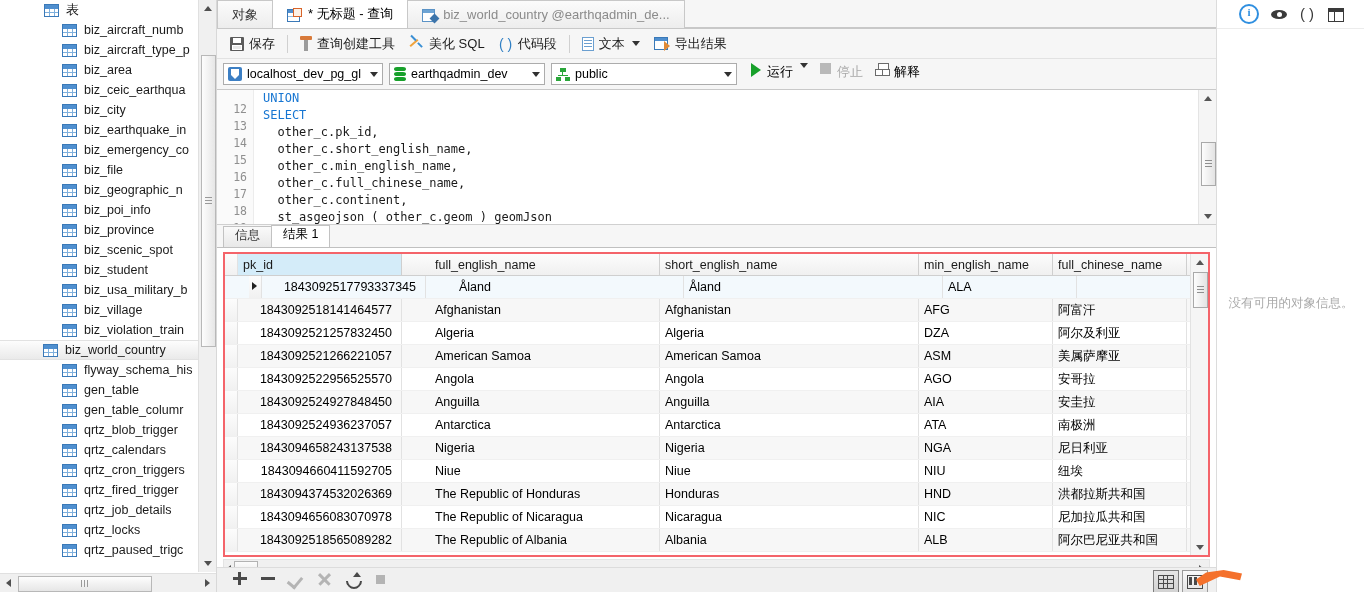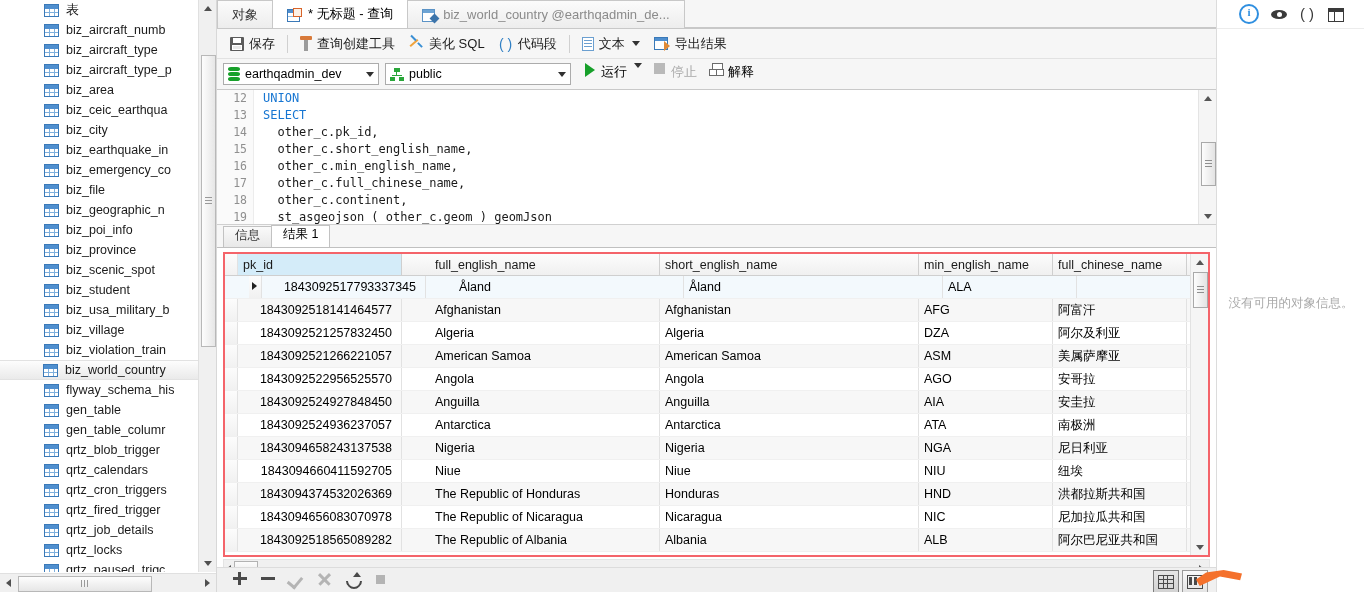--- a/index.html
+++ b/index.html
@@ -26,21 +26,21 @@
     overflow: hidden;
   }
   .tree-root {
     position: relative;
     height: 572px;
     overflow: hidden;
   }
   .tree-row {
     display: flex; align-items: center;
     height: 20px;
-    padding-left: 44px;
+    padding-left: 62px;
     white-space: nowrap;
     font-size: 12.5px;
     color: #1a1a1a;
   }
   .tree-row.root-row { padding-left: 44px; }
   .tree-row.selected {
     background: linear-gradient(to bottom,#fdfdfd,#eaeaea);
     border-top: 1px solid #e2e2e2;
     border-bottom: 1px solid #e2e2e2;
     padding-left: 43px;
@@ -353,20 +353,21 @@
     font-family: "DejaVu Sans Mono", monospace;
     font-size: 12px;
     line-height: 17px;
   }
   .cline { display: flex; height: 17px; white-space: pre; }
   .ln {
     width: 30px; flex: 0 0 30px; text-align: right;
     color: #8f8f8f; padding-right: 6px;
     font-size: 11.5px; line-height: 17px;
     font-family: "DejaVu Sans Mono", monospace;
+    margin-top: 11px;
   }
   .ctext { padding-left: 10px; color: #1a1a1a; }
   .kw { color: #1776d2; }
   .ed-vscroll {
     position: absolute; right: 0; top: 0;
     width: 17px; height: 134px;
     background: #f5f5f5; border-left: 1px solid #e4e4e4;
   }
   .ed-vscroll .a-up { position:absolute; top:0; left:0; width:17px; height:16px;}
   .ed-vscroll .a-dn { position:absolute; bottom:0; left:0; width:17px; height:16px;}
@@ -634,24 +635,20 @@
             <span class="tri"></span>
             <span class="tbl-icon"></span>
             <span class="root-label">表</span>
           </div>
           <div class="tree-row">
             <span class="tbl-icon"></span>
             <span>biz_aircraft_numb</span>
           </div>
           <div class="tree-row">
             <span class="tbl-icon"></span>
-            <span>biz_aircraft_type</span>
-          </div>
-          <div class="tree-row">
-            <span class="tbl-icon"></span>
             <span>biz_aircraft_type_p</span>
           </div>
           <div class="tree-row">
             <span class="tbl-icon"></span>
             <span>biz_area</span>
           </div>
           <div class="tree-row">
             <span class="tbl-icon"></span>
             <span>biz_ceic_earthqua</span>
           </div>
@@ -829,20 +826,27 @@
       <div class="tbtn">
         <span class="ic ic-export">
             <span class="g"></span>
             <span class="a"></span>
           </span>
         <span class="lbl">导出结果</span>
       </div>
     </div>
 
     <div class="combobar">
+      <div class="combo" id="combo-conn">
+        <span class="ic ic-conn"></span>
+        <span class="ctxt">localhost_dev_pg_gl</span>
+        <span class="cbtn">
+            <i></i>
+          </span>
+      </div>
       <div class="combo" id="combo-db">
         <span class="ic ic-db">
             <span class="l1"></span>
             <span class="l2"></span>
             <span class="l3"></span>
           </span>
         <span class="ctxt">earthqadmin_dev</span>
         <span class="cbtn">
             <i></i>
           </span>

